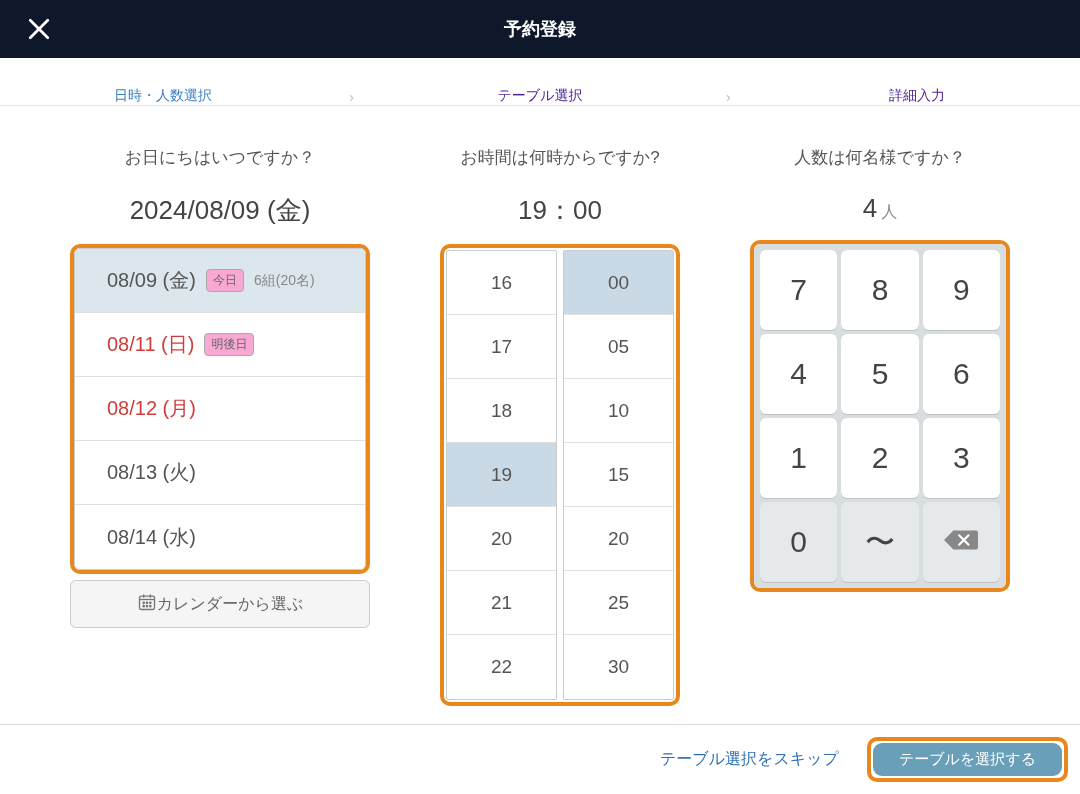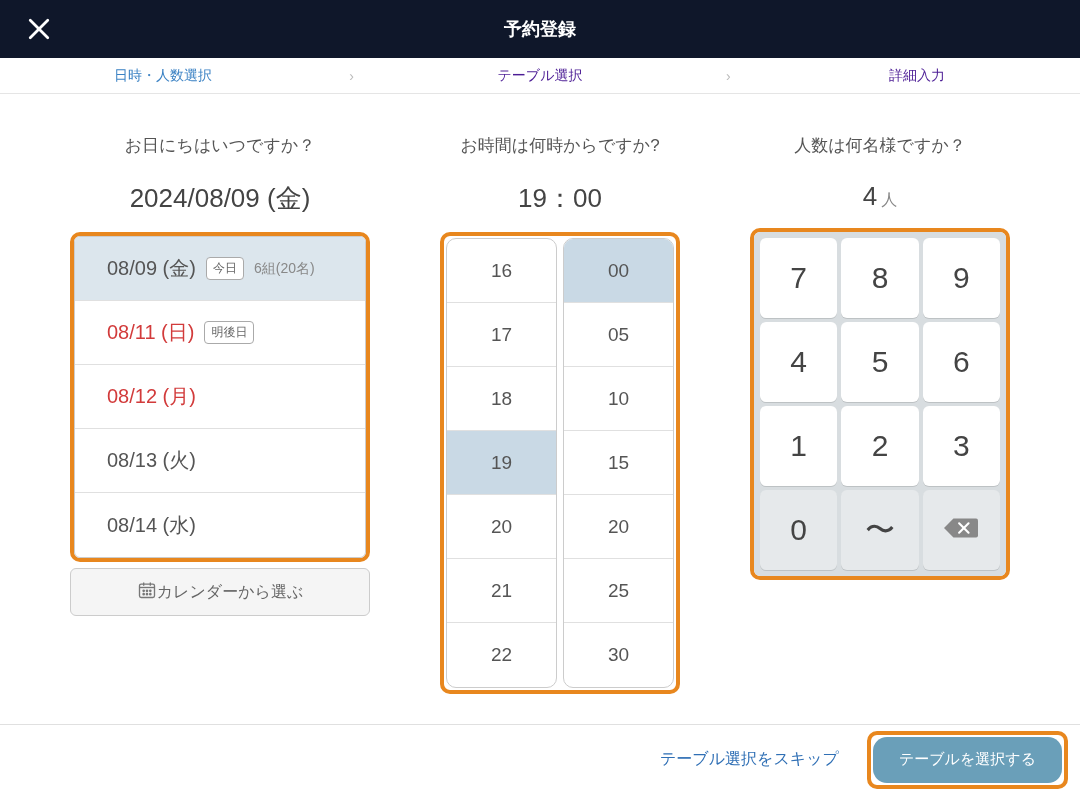--- a/index.html
+++ b/index.html
@@ -25,22 +25,22 @@
     left: 24px;
     top: 14px;
     width: 30px;
     height: 30px;
     cursor: pointer;
   }
   .header .close svg { width: 100%; height: 100%; }
   .header .title { font-size: 18px; font-weight: 600; }
   .steps {
     display: flex;
-    align-items: center;
-    height: 36px;
+    align-items: flex-end;
+    height: 48px;
     border-bottom: 1px solid #e5e5e5;
     gap: 15px;
   }
   .step {
     flex: 1;
     text-align: center;
     font-size: 14px;
     color: #4c1d95;
   }
   .step.active { color: #3b82c4; }
@@ -103,21 +103,21 @@
   .date-item .label { color: #555; }
   .date-item.blue .label { color: #2f6fb5; }
   .date-item.red .label { color: #d23b3b; }
   .tag {
     border: 1px solid #aaa;
     border-radius: 4px;
     font-size: 12px;
     padding: 2px 6px;
     margin-left: 10px;
     color: #666;
-    background: #ffffff;
+    background: #f9a8d4;
   }
   .sub {
     font-size: 14px;
     color: #888;
     margin-left: 10px;
   }
   .calendar-btn {
     display: flex;
     align-items: center;
     justify-content: center;
@@ -134,21 +134,21 @@
   }
   .calendar-btn svg { width: 20px; height: 20px; }
   .time-box {
     display: flex;
     gap: 6px;
     padding: 2px;
   }
   .time-col {
     flex: 1;
     border: 1px solid #ccc;
-    border-radius: 10px;
+    border-radius: 2px;
     overflow: hidden;
     background: #fff;
     text-align: center;
   }
   .time-cell {
     height: 64px;
     display: flex;
     align-items: center;
     justify-content: center;
     font-size: 19px;
@@ -198,22 +198,22 @@
   .skip-link {
     color: #2f6fb5;
     font-size: 16px;
     cursor: pointer;
     margin-right: 8px;
   }
   .primary-btn {
     background: #6a9fb9;
     color: #fff;
     border: none;
-    border-radius: 14px;
-    height: 46px;
+    border-radius: 9px;
+    height: 33px;
     padding: 0 26px;
     font-size: 15px;
     cursor: pointer;
   }
   .primary-wrap {
     border: 4px solid #e8871e;
     border-radius: 10px;
     padding: 2px;
   }
 </style>

